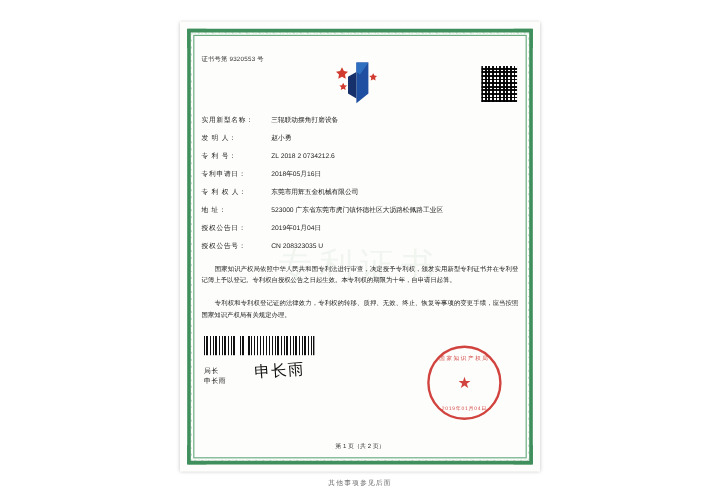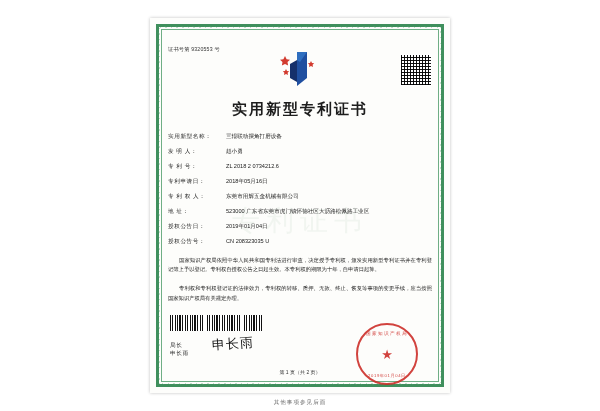--- a/index.html
+++ b/index.html
@@ -283,21 +283,20 @@
             <path d="M13 16 L20 12 L20 34 L13 30 Z" fill="#15306b"></path>
             <path d="M8 8 l1.6 3.2 3.4 .5 -2.5 2.4 .6 3.5 -3.1 -1.6 -3.1 1.6 .6 -3.5 -2.5 -2.4 3.4 -.5 Z" fill="#d23b2f"></path>
             <path d="M9 21 l1 2 2.2 .3 -1.6 1.5 .4 2.2 -2 -1 -2 1 .4 -2.2 -1.6 -1.5 2.2 -.3 Z" fill="#d23b2f"></path>
             <path d="M34 13 l1 2 2.2 .3 -1.6 1.5 .4 2.2 -2 -1 -2 1 .4 -2.2 -1.6 -1.5 2.2 -.3 Z" fill="#d23b2f"></path>
           </svg>
         </div>
 
         <div class="qr"></div>
       </div>
 
-      <div class="title">实用新型专利证书</div>
 
       <div class="fields">
 
         <div class="field">
           <span class="lbl">实用新型名称：</span>
           <span class="val">三辊联动摆角打磨设备</span>
         </div>
 
         <div class="field">
           <span class="lbl">发 明 人：</span>

